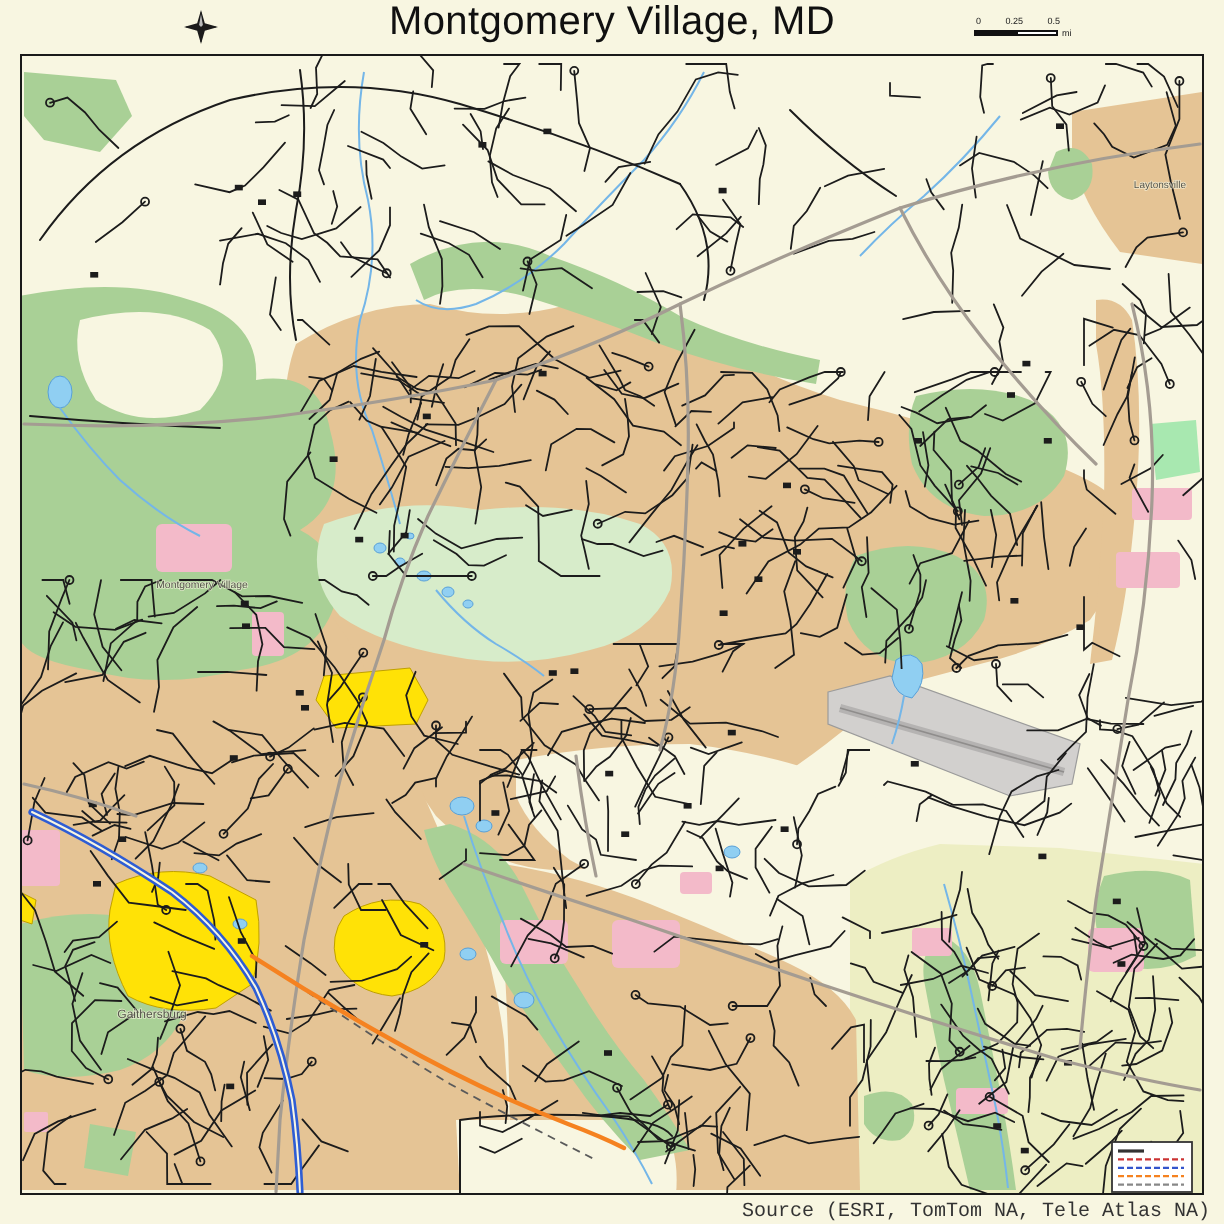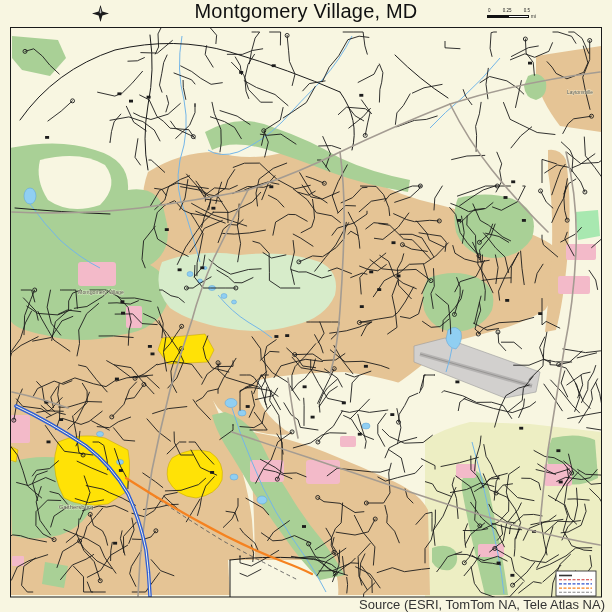--- a/index.html
+++ b/index.html
@@ -15,21 +15,21 @@
   }
   .compass{position:absolute;left:92px;top:5px;width:17px;height:17px;}
   .scalebar{position:absolute;left:487px;top:8px;width:62px;font-size:4.5px;color:#222;}
   .scalebar .ticks{display:flex;justify-content:space-between;width:42px;margin-left:1px;line-height:5px;}
   .scalebar .barrow{display:flex;align-items:center;margin-top:1px;}
   .scalebar .seg{height:3.5px;width:21px;box-sizing:border-box;}
   .scalebar .seg.black{background:#111;}
   .scalebar .seg.white{background:#fff;border:0.8px solid #111;}
   .scalebar .unit{font-size:4.5px;margin-left:2px;}
   .attribution{
-    position:absolute;right:7px;bottom:0px;font-size:13px;color:#333;
+    position:absolute;right:7px;bottom:0px;font-size:10px;color:#333;font-family:Liberation Mono, monospace;
   }
   svg.mapcanvas{position:absolute;left:0;top:0;}
   
   .bgc{fill:var(--cream,#f8f6e1);}
   .tan{fill:var(--tan,#e5c495);}
   .grn{fill:var(--green,#a9d096);}
   .mnt{fill:var(--mint,#d7ecca);}
   .bgrn{fill:var(--bright_green,#a8e8b0);}
   .pale{fill:var(--pale,#edeec3);}
   .pnk{fill:var(--pink,#f3bac9);}

